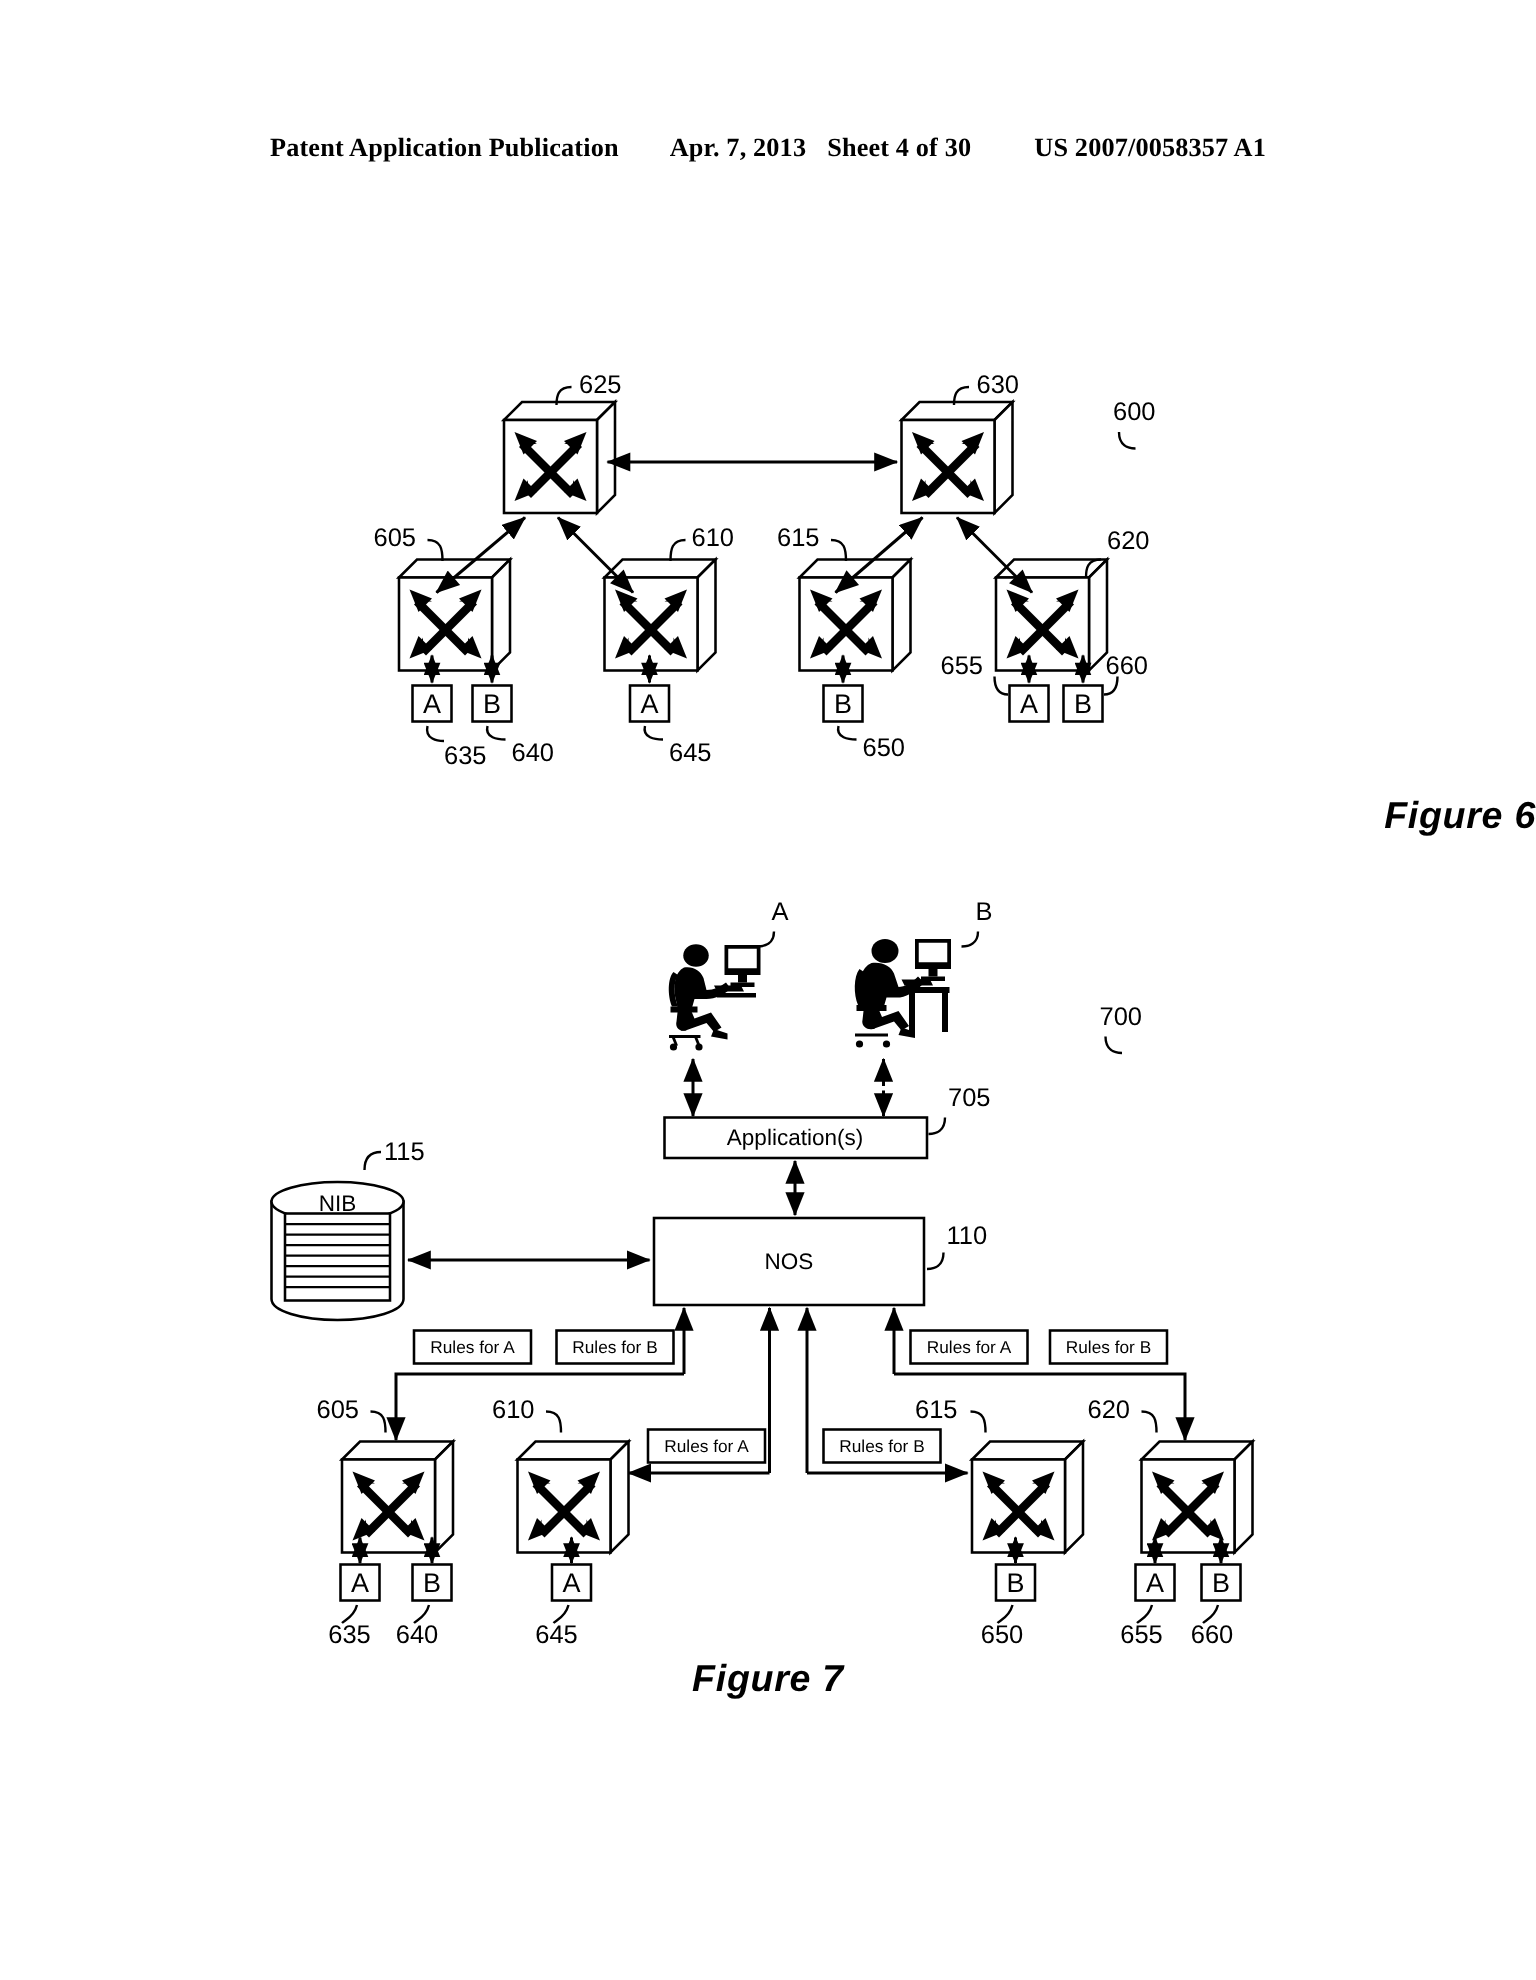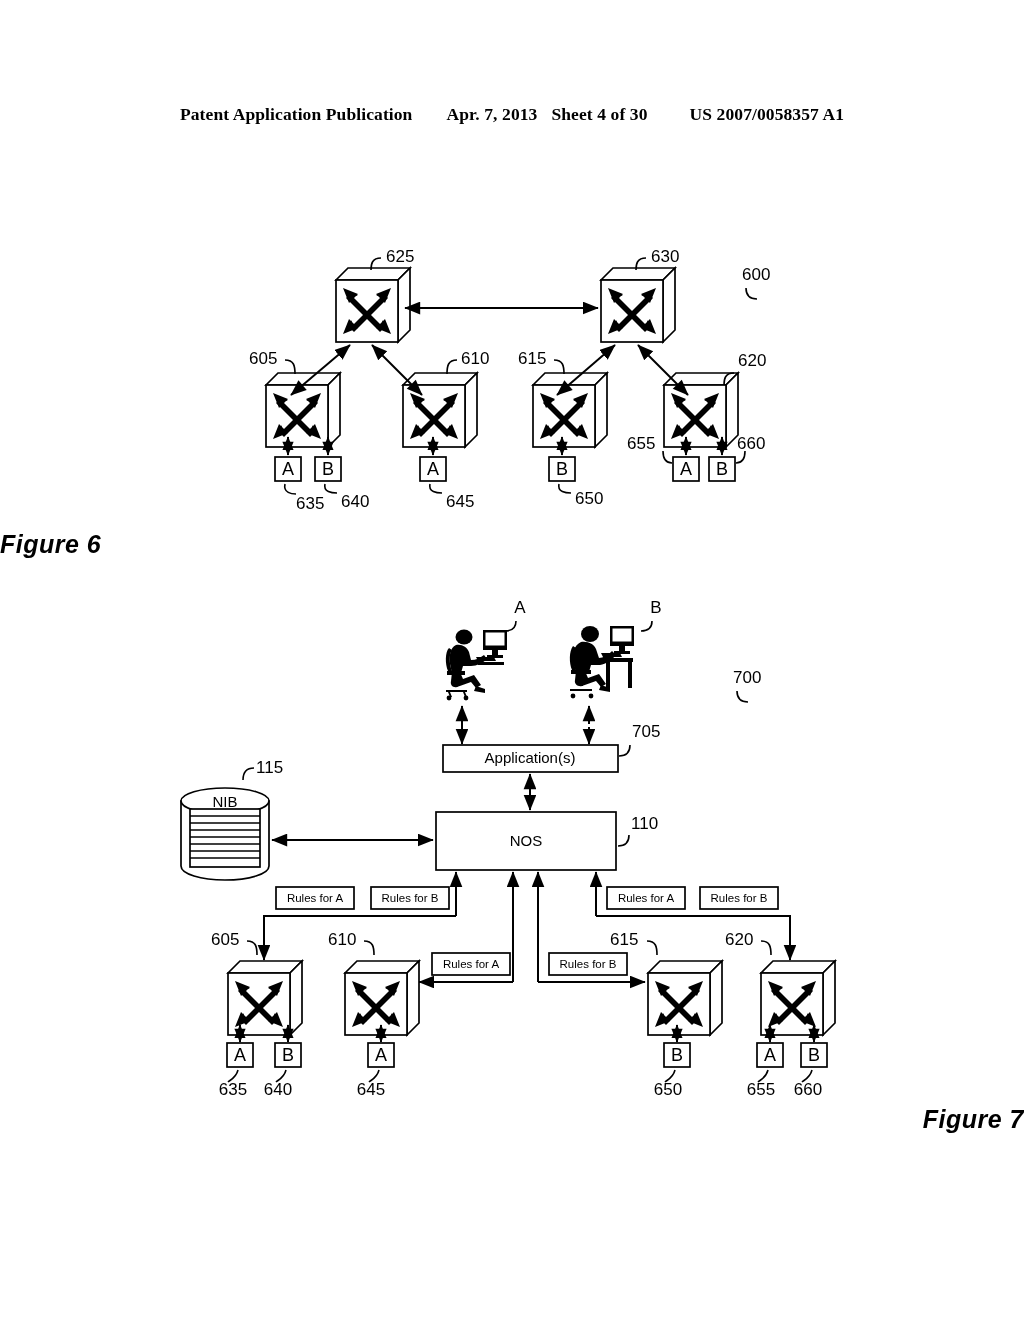--- a/index.html
+++ b/index.html
@@ -29,37 +29,37 @@
     left: 0;
     top: 88px;
     width: 1024px;
     text-align: center;
     font-family: "Liberation Serif", serif;
     font-weight: bold;
     font-size: 17.5px;
     letter-spacing: 0.1px;
     white-space: nowrap;
   }
-  .pub-header span { display: inline-block; margin-top: 16px; }
+  .pub-header span { display: inline-block; }
   .hdr-gap-1 { width: 34px; }
   .hdr-gap-2 { width: 14px; }
   .hdr-gap-3 { width: 42px; }
 
   
   .fig-caption {
     position: absolute;
     font-family: "Liberation Sans", sans-serif;
     font-weight: bold;
     font-style: italic;
     font-size: 25px;
     letter-spacing: 0.5px;
     white-space: nowrap;
   }
-  #fig6-caption { left: 0; top: 530px; width: 1024px; text-align: left; }
-  #fig7-caption { left: 0; top: 1105px; width: 1024px; text-align: right; }
+  #fig6-caption { left: 0; top: 530px; width: 1024px; text-align: right; }
+  #fig7-caption { left: 0; top: 1105px; width: 1024px; text-align: center; }
 
   
   svg.figure {
     position: absolute;
     left: 0;
     top: 0;
     width: 1024px;
     height: 1320px;
     overflow: visible;
   }

